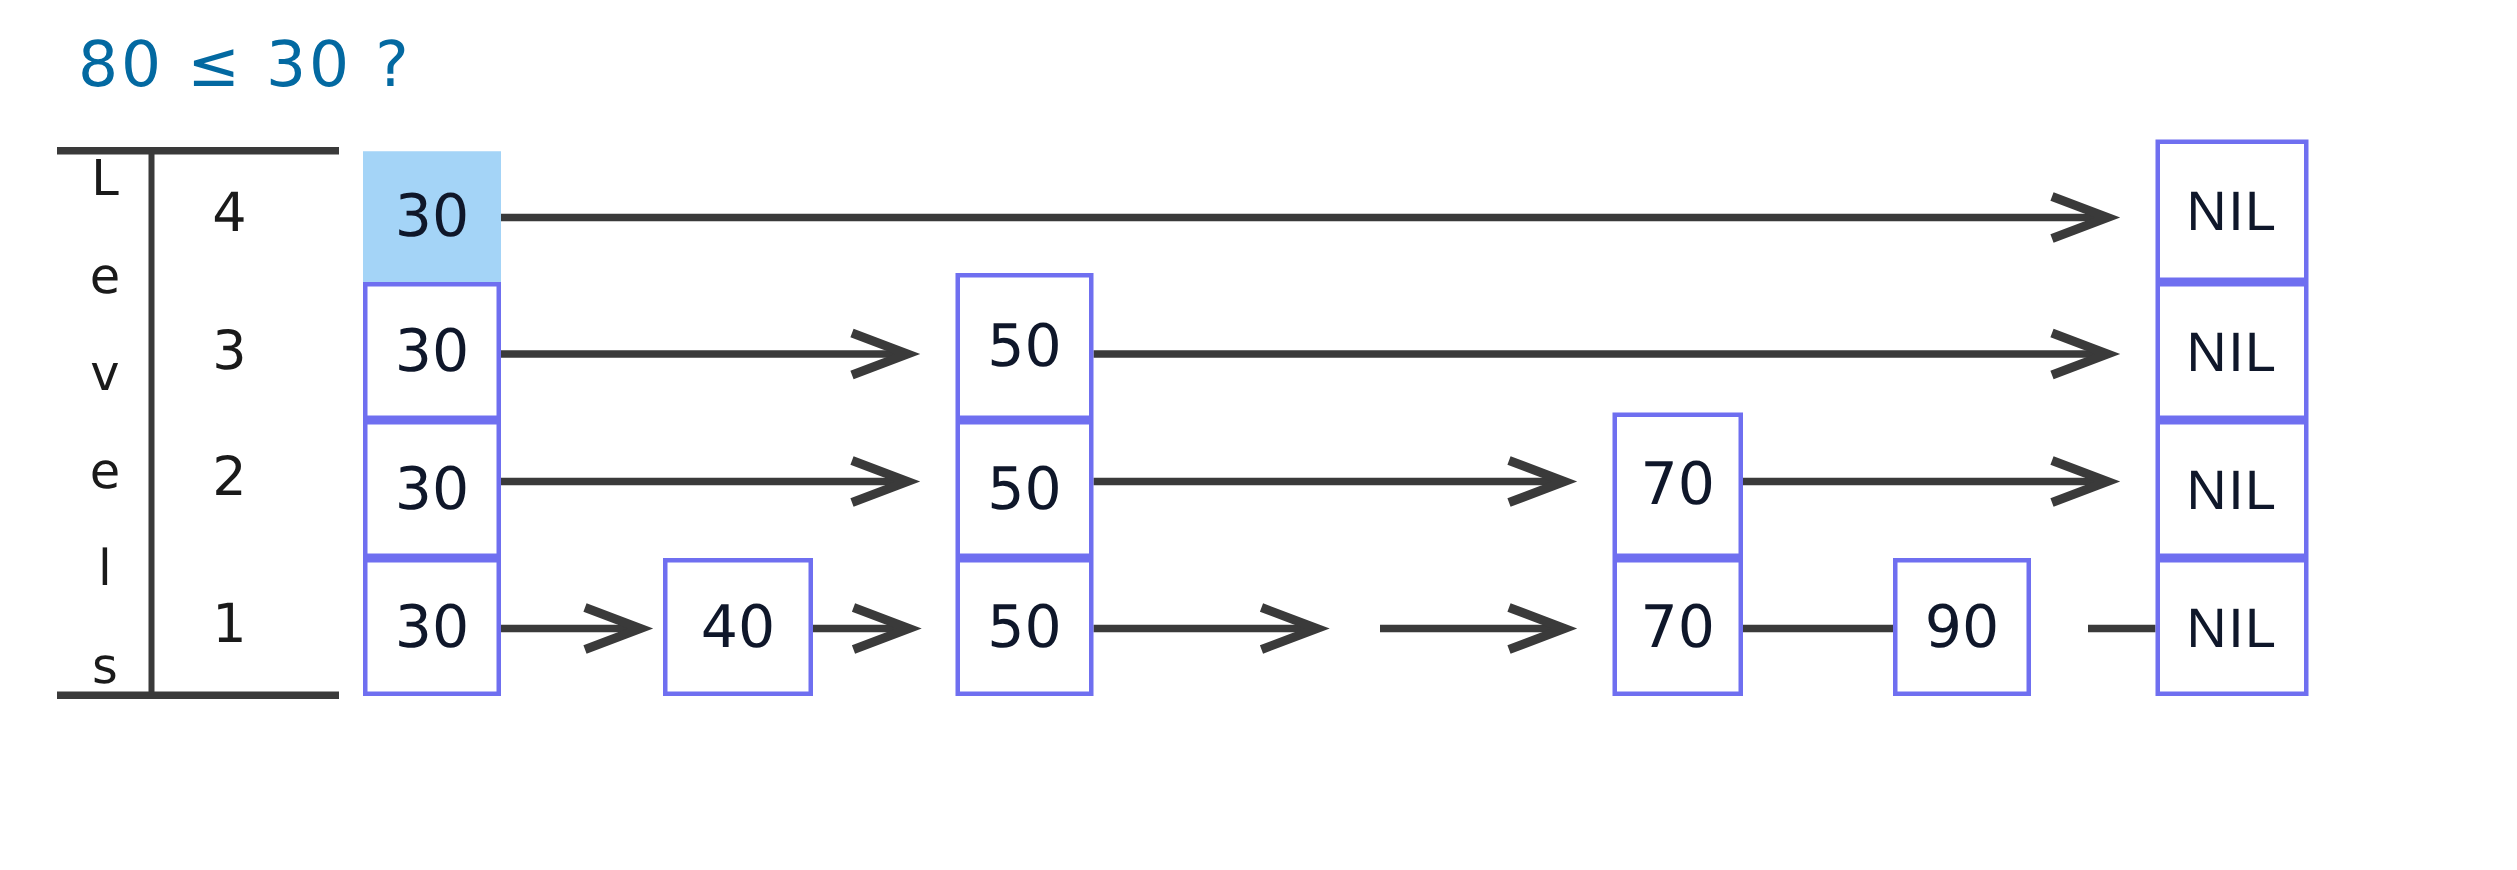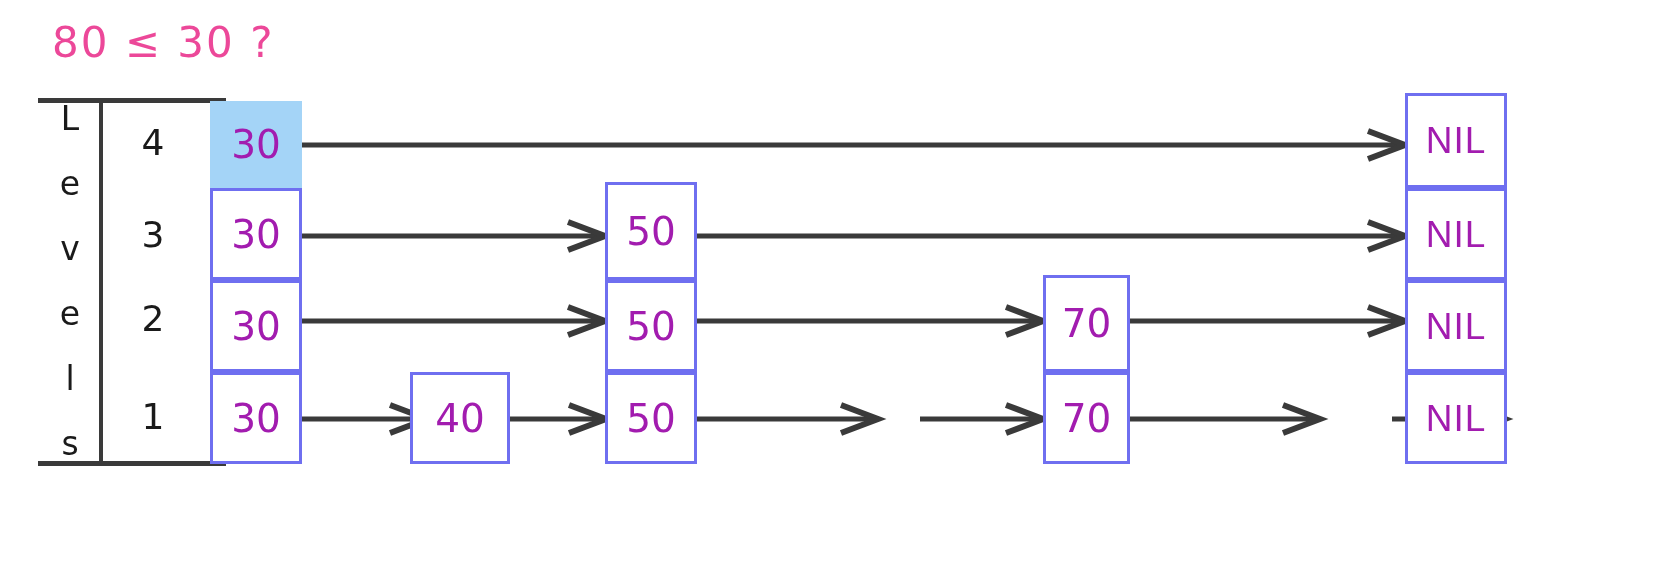--- a/index.html
+++ b/index.html
@@ -9,21 +9,21 @@
     font-family:"DejaVu Sans", sans-serif;
     overflow:hidden;
   }
   #stage{position:relative;width:1678px;height:580px;}
 
   
   .title{
     position:absolute;
     left:52px; top:18px;
     font-size:42px;
-    color:#ec4899;
+    color:#0369a1;
     font-family:"DejaVu Sans", sans-serif;
     white-space:nowrap;
     letter-spacing:2px;
   }
 
   
   .rule-top{
     position:absolute; left:38px; top:98px; width:188px; height:5px;
     background:#3a3a3a;
   }
@@ -61,23 +61,24 @@
   
   .cell{
     position:absolute;
     box-sizing:border-box;
     border:3px solid #6f6ff0;
     background:#ffffff;
     display:flex;
     align-items:center;
     justify-content:center;
     font-size:39px;
-    color:#a21caf;
+    color:#0f172a;
     font-family:"DejaVu Sans", sans-serif;
     line-height:1;
+    margin-left:32px;
   }
   .cell.highlight{
     background:#a4d4f7;
     border-color:#a4d4f7;
   }
   .cell.nil{
     font-family:Liberation Sans, sans-serif;
     font-size:37px;
     letter-spacing:1px;
   }
@@ -201,19 +202,20 @@
   <div class="cell" style="left:410px; top:372px; width:100px; height:92px;">40</div>
 
   <div class="cell" style="left:605px; top:182px; width:92px; height:98px;">50</div>
   <div class="cell" style="left:605px; top:280px; width:92px; height:92px;">50</div>
   <div class="cell" style="left:605px; top:372px; width:92px; height:92px;">50</div>
 
 
   <div class="cell" style="left:1043px; top:275px; width:87px; height:97px;">70</div>
   <div class="cell" style="left:1043px; top:372px; width:87px; height:92px;">70</div>
 
+  <div class="cell" style="left:1230px; top:372px; width:92px; height:92px;">90</div>
 
   <div class="cell nil" style="left:1405px; top:93px; width:102px; height:95px;">NIL</div>
   <div class="cell nil" style="left:1405px; top:188px; width:102px; height:92px;">NIL</div>
   <div class="cell nil" style="left:1405px; top:280px; width:102px; height:92px;">NIL</div>
   <div class="cell nil" style="left:1405px; top:372px; width:102px; height:92px;">NIL</div>
 
 </div>
 
 </body></html>

